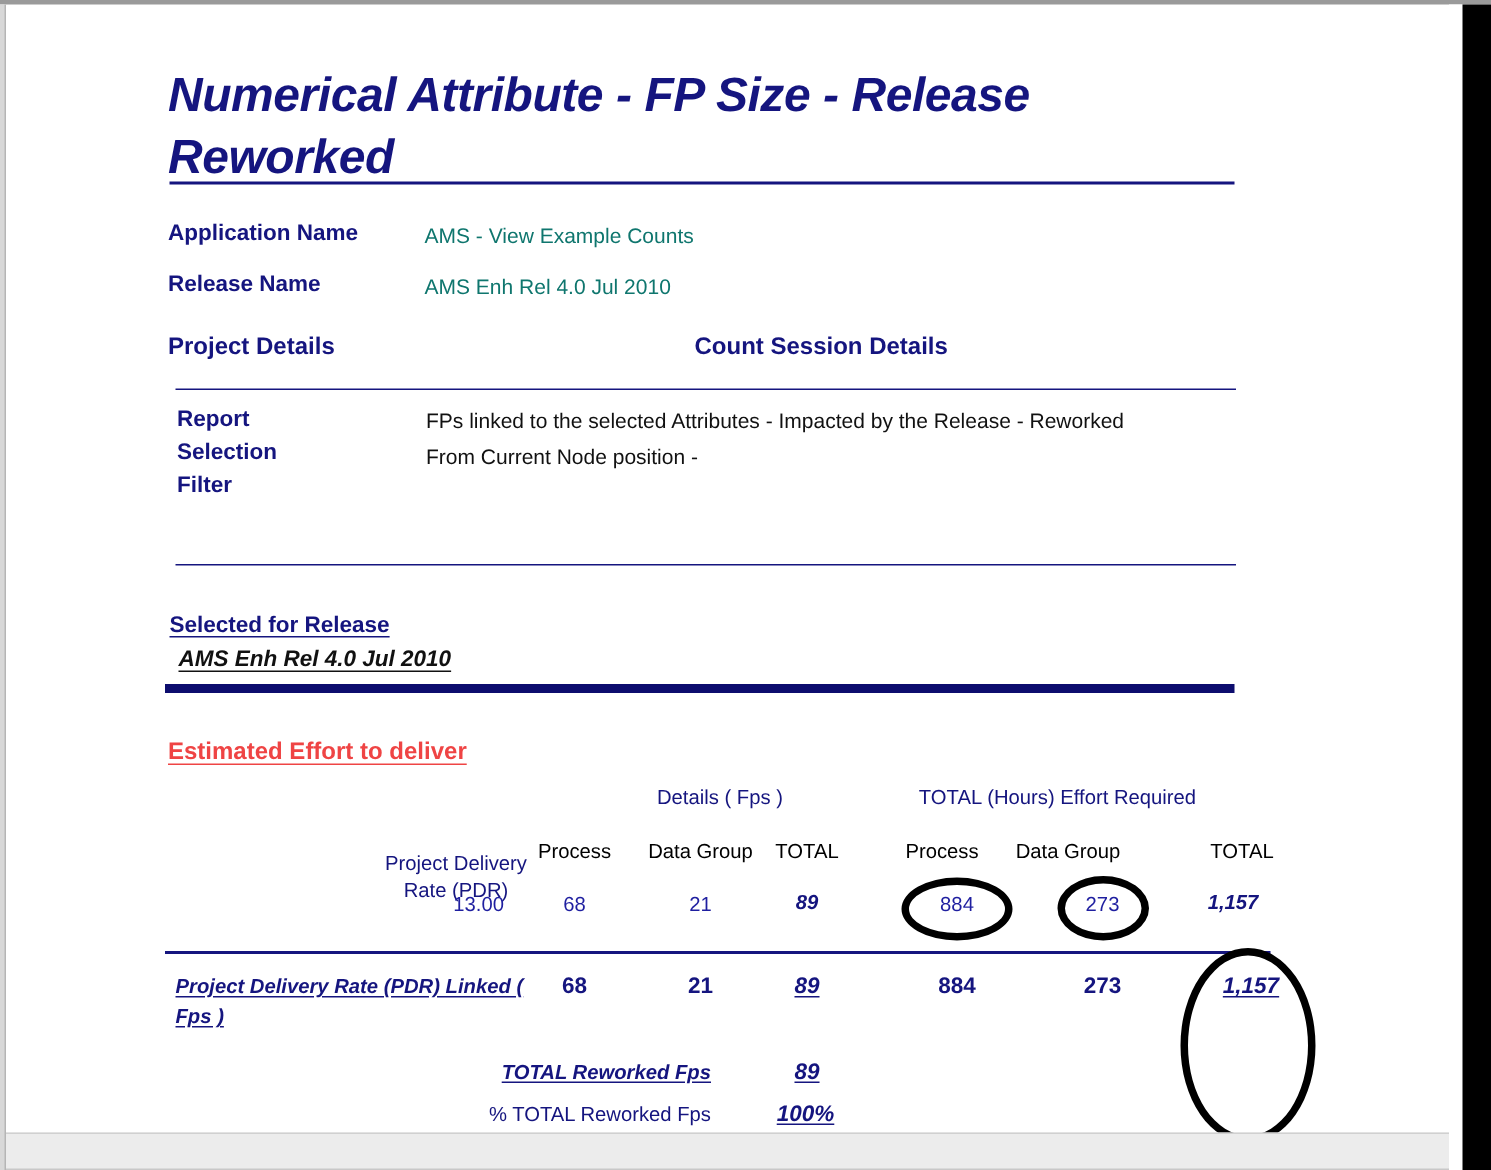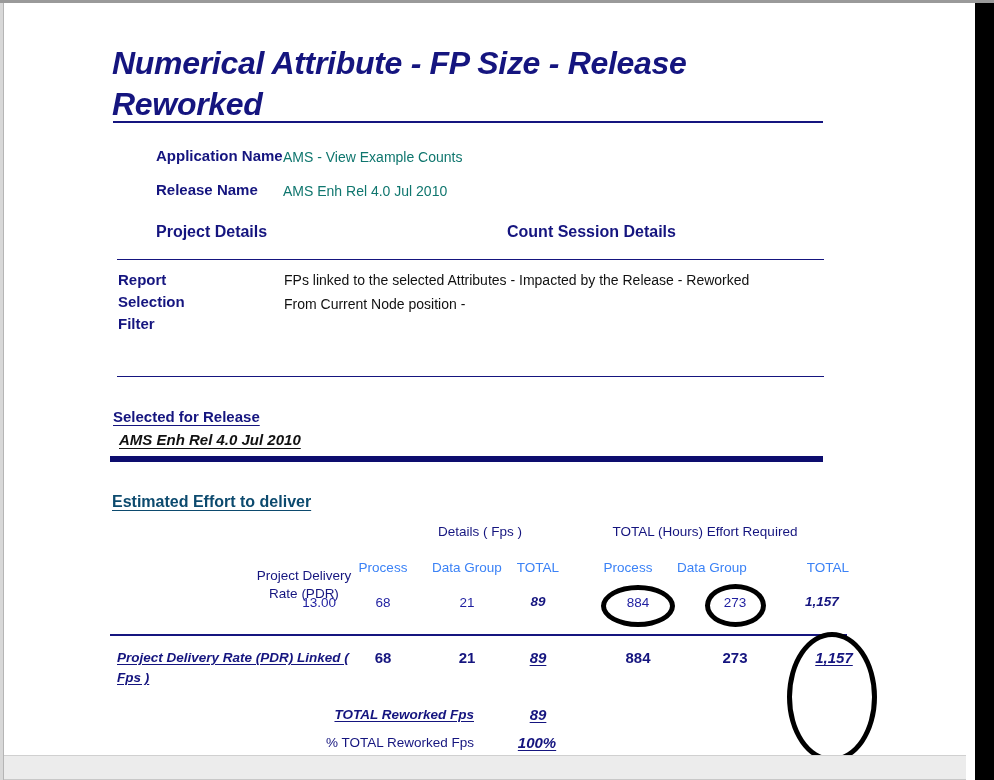--- a/index.html
+++ b/index.html
@@ -81,21 +81,20 @@
     position: absolute;
     background: #0d0d6e;
   }
 
   .lbl-bold {
     position: absolute;
     font-size: 15px;
     font-weight: bold;
     color: #15157f;
     white-space: nowrap;
-    margin-left: 44px;
   }
   .val-plain-black {
     position: absolute;
     font-size: 14px;
     color: #0f766e;
     white-space: nowrap;
   }
 
   .filter-label {
     position: absolute;
@@ -134,38 +133,38 @@
     color: #111111;
     text-decoration: underline;
     text-underline-offset: 3px;
   }
 
   .est-head {
     position: absolute;
     left: 112px; top: 491px;
     font-size: 16px;
     font-weight: bold;
-    color: #0c4a6e;
+    color: #ef4444;
     text-decoration: underline;
     text-underline-offset: 3px;
   }
 
   
   .colgrp {
     position: absolute;
     font-size: 13.5px;
     color: #15157f;
     text-align: center;
     line-height: 1.35;
     white-space: nowrap;
   }
   .colsub {
     position: absolute;
     font-size: 13.5px;
-    color: #3b82f6;
+    color: #000000;
     text-align: center;
     white-space: nowrap;
   }
 
   .cell {
     position: absolute;
     font-size: 13.5px;
     color: #1f1fa0;
     text-align: center;
     white-space: nowrap;

